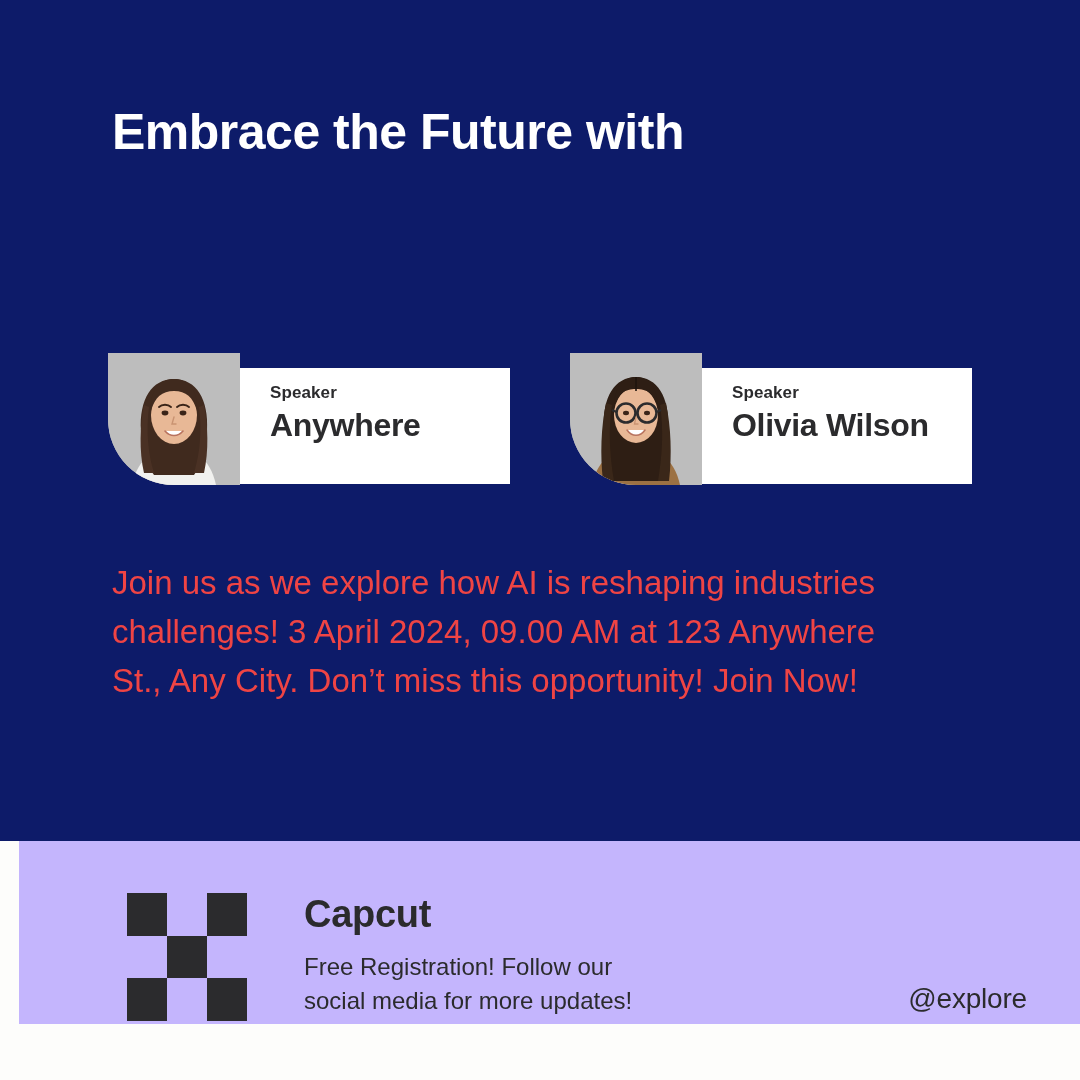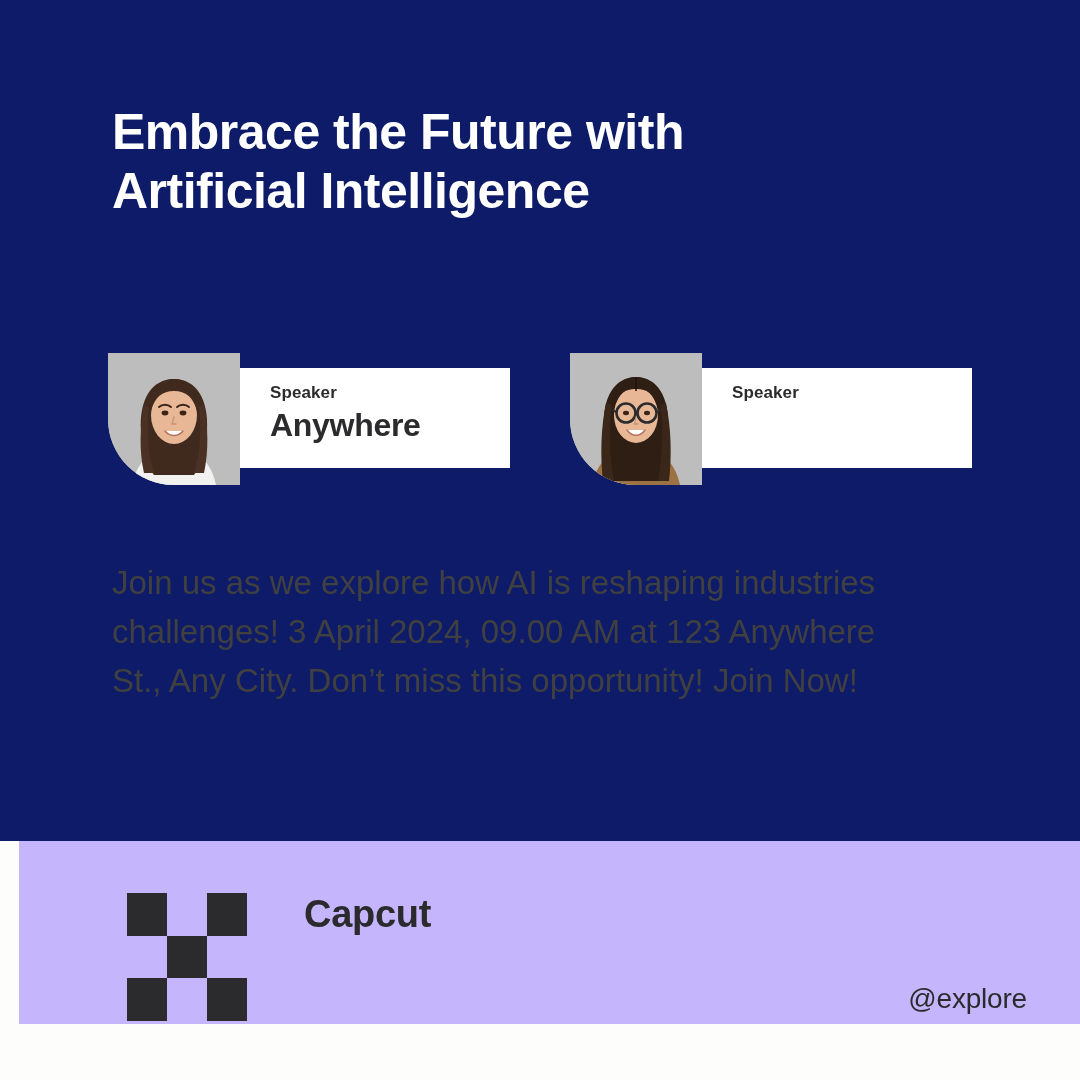--- a/index.html
+++ b/index.html
@@ -60,21 +60,21 @@
     background:#BDBDBD;
     border-bottom-left-radius:66px;
     overflow:hidden;
     z-index:2;
   }
   .sp-photo svg { display:block; width:132px; height:132px; }
 
   .sp-panel {
     position:absolute;
     left:130px; top:15px;
-    width:272px; height:100px;
+    width:272px; height:116px;
     background:#FFFFFF;
     z-index:1;
     padding:16px 0 0 32px;
   }
   .sp-role {
     display:block;
     color:#2B2B2D;
     font-size:17px;
     font-weight:700;
     line-height:1.1;
@@ -89,21 +89,21 @@
     line-height:1.15;
     letter-spacing:-0.3px;
     white-space:nowrap;
   }
 
   
   .body-copy {
     position:absolute;
     left:112px; top:558px;
     width:880px;
-    color:#404040;
+    color:#ef4444;
     font-size:33px;
     font-weight:500;
     line-height:49px;
   }
   .body-copy .bc-line { display:block; white-space:nowrap; }
 
   
   .footer {
     position:absolute;
     left:0; top:841px;
@@ -157,21 +157,20 @@
 </style>
 </head>
 <body>
 
 <div class="poster">
 
   <div class="hero"></div>
 
   <h1 class="headline">
     <span class="hl-line">Embrace the Future with</span>
-    <span class="hl-line">Artificial Intelligence</span>
   </h1>
 
   <div class="speakers">
 
     <div class="speaker-card card-0">
       <div class="sp-photo">
         <svg viewBox="0 0 132 132" xmlns="http://www.w3.org/2000/svg" aria-hidden="true">
           <rect x="0" y="0" width="132" height="132" fill="#BDBDBD"></rect>
 
           <path d="M24 132 C30 104 48 94 66 94 C84 94 102 104 108 132 Z" fill="#F1F1EF"></path>
@@ -238,20 +237,21 @@
           <ellipse cx="77" cy="60" rx="3" ry="2.2" fill="#3A2418"></ellipse>
 
           <path d="M66 64 L64.5 71 L68 71" stroke="#C99372" stroke-width="1.3" fill="none" stroke-linecap="round"></path>
 
           <path d="M57 77 C62 84 70 84 75 77 Z" fill="#FFFFFF"></path>
           <path d="M57 77 C62 84 70 84 75 77" stroke="#B8735F" stroke-width="1.5" fill="none" stroke-linecap="round"></path>
         </svg>
       </div>
       <div class="sp-panel">
         <span class="sp-role">Speaker</span>
+        <span class="sp-name">Olivia Wilson</span>
       </div>
     </div>
 
   </div>
 
   <p class="body-copy">
     <span class="bc-line">Join us as we explore how AI is reshaping industries</span>
     <span class="bc-line">challenges! 3 April 2024, 09.00 AM at 123 Anywhere</span>
     <span class="bc-line">St., Any City. Don’t miss this opportunity! Join Now!</span>
   </p>
@@ -265,19 +265,23 @@
       <span class="logo-cell"></span>
       <span class="logo-cell on"></span>
       <span class="logo-cell"></span>
       <span class="logo-cell on"></span>
       <span class="logo-cell"></span>
       <span class="logo-cell on"></span>
     </div>
 
     <div class="brand-block">
       <span class="brand-name">Capcut</span>
+      <span class="brand-tagline">
+        <span class="bt-line">Free Registration! Follow our</span>
+        <span class="bt-line">social media for more updates!</span>
+      </span>
     </div>
 
     <span class="handle">@explore</span>
 
   </div>
 
 </div>
 
 </body></html>

